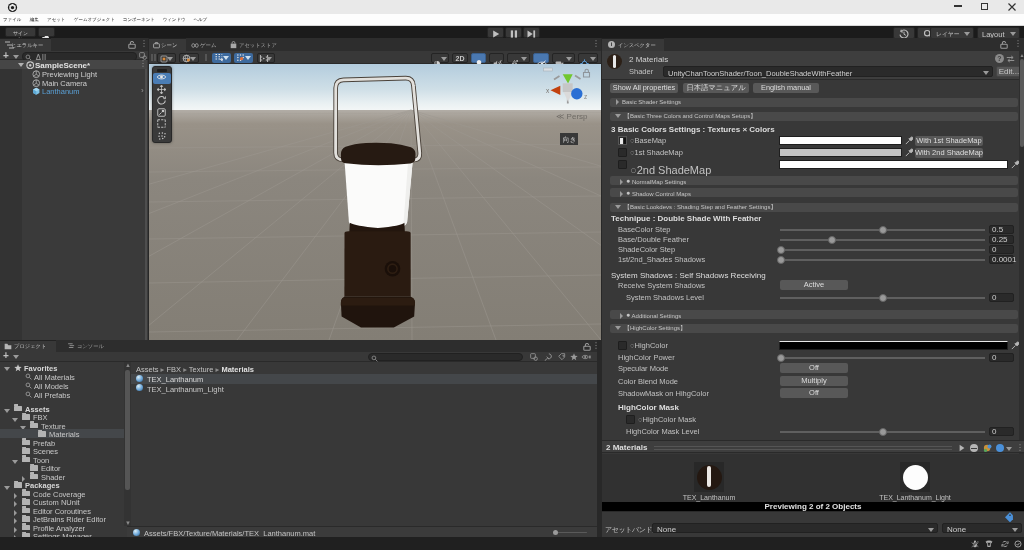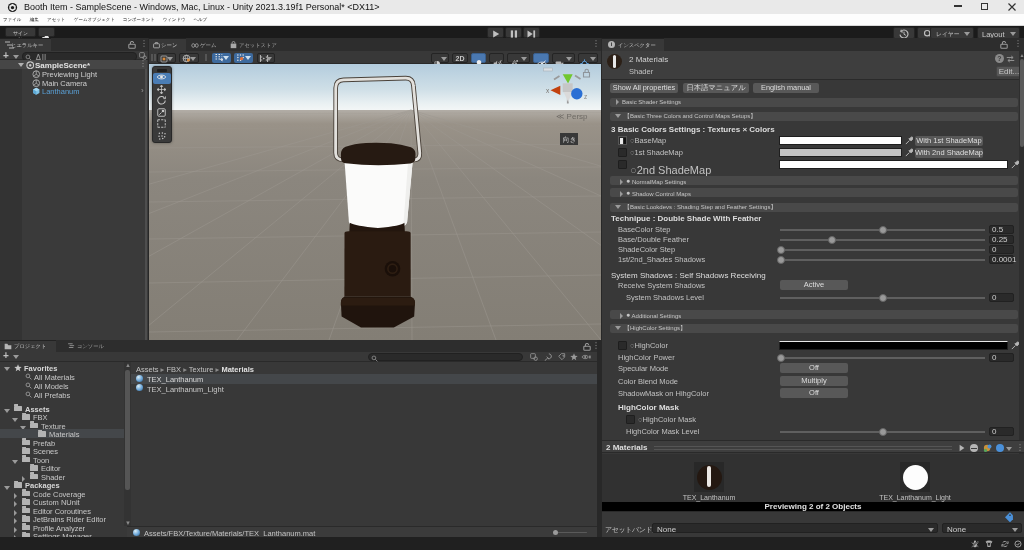--- a/index.html
+++ b/index.html
@@ -17,21 +17,20 @@
 .fold:before{content:"";position:absolute;left:0;top:-1.5px;width:3.5px;height:1.5px;background:#b3b3b3;border-radius:0.5px 0 0 0}
 .matball{width:7px;height:7px;border-radius:50%;background:radial-gradient(circle at 35% 30%,#dceef6,#6aa5d8 55%,#2e5d84)}
 </style></head>
 <body>
 
 <div class="abs" style="left:0;top:0;width:1024px;height:14px;background:#e9e9e9">
   <svg class="abs" style="left:7px;top:2px" width="11" height="11" viewBox="0 0 24 24">
       <circle cx="12" cy="12" r="10" fill="#1a1a1a"></circle>
       <path d="M12 4 L19 8 v8 L12 20 L5 16 V8 Z M12 8.5 L8.5 10.5 v3.5 l3.5 2 3.5-2 v-3.5 Z" fill="#e9e9e9" fill-rule="evenodd"></path>
     </svg>
-  <div class="abs" style="left:24px;top:1.5px;font-size:9px;color:#111">Booth Item - SampleScene - Windows, Mac, Linux - Unity 2021.3.19f1 Personal* &lt;DX11&gt;</div>
   <div class="abs" style="right:62px;top:5px;width:8px;height:1.5px;background:#333"></div>
   <div class="abs" style="right:36px;top:3px;width:7px;height:7px;border:1.2px solid #333"></div>
   <svg class="abs" style="right:8px;top:3px" width="8" height="8" viewBox="0 0 8 8">
       <path d="M0.5 0.5 L7.5 7.5 M7.5 0.5 L0.5 7.5" stroke="#333" stroke-width="1.2"></path>
     </svg>
 </div>
 
 <div class="abs" style="left:0;top:14px;width:1024px;height:12px;background:#fdfdfd;border-bottom:1px solid #d8d8d8">
   <div class="abs" style="left:3px;top:3px;font-size:8px;color:#151515;transform:scale(0.56);transform-origin:0 0;white-space:nowrap"><span style="margin-right:15px">ファイル</span><span style="margin-right:15px">編集</span><span style="margin-right:15px">アセット</span><span style="margin-right:14px">ゲームオブジェクト</span><span style="margin-right:14px">コンポーネント</span><span style="margin-right:14px">ウィンドウ</span><span>ヘルプ</span></div>
 </div>
@@ -387,20 +386,21 @@
     <div class="abs" style="left:5px;top:3px;width:15px;height:15px;border-radius:50%;background:#2c2017;overflow:hidden">
         <div class="abs" style="left:6.2px;top:1px;width:3px;height:13px;background:#e8e8e8;border-radius:2px"></div>
       </div>
     <div class="abs" style="left:27px;top:4px;color:#d2d2d2;font-size:8px">2 Materials</div>
     <div class="abs" style="left:393px;top:3px;width:9px;height:9px;border-radius:50%;background:#8a8a8a;color:#3e3e3e;font-size:7px;font-weight:bold;text-align:center;line-height:9px">?</div>
     <svg class="abs" style="left:404px;top:4px" width="9" height="8" viewBox="0 0 12 10">
         <path d="M1 3 h8 M7 1 l2.5 2 L7 5 M11 7 H3 M5 5 L2.5 7 L5 9" stroke="#9a9a9a" fill="none" stroke-width="1.2"></path>
       </svg>
     <div class="abs" style="left:414px;top:2px;color:#9a9a9a;font-size:8px">⋮</div>
     <div class="abs" style="left:27px;top:16px;color:#c2c2c2;font-size:7.5px">Shader</div>
+    <div class="abs vbox" style="left:61px;top:15px;width:330px;height:11px;padding:1.5px 0 0 4px;font-size:7.5px;color:#cfcfcf">UnityChanToonShader/Toon_DoubleShadeWithFeather<span class="tri-d abs" style="right:3px;top:4px"></span></div>
     <div class="abs btn" style="left:394px;top:15px;width:26px;height:11px;font-size:8px;text-align:center;line-height:10px;background:#585858;border-color:#444">Edit...</div>
   </div>
 
   <div class="abs" style="left:0;top:42px;width:502px;height:360px;overflow:hidden" id="ibody">
     <div class="abs ibtn" style="left:8px;top:3px;width:68px;height:10px;line-height:10px;font-size:7.3px">Show All properties</div>
     <div class="abs ibtn" style="left:81px;top:3px;width:66px;height:10px;line-height:10px;font-size:7.3px">日本語マニュアル</div>
     <div class="abs ibtn" style="left:151px;top:3px;width:66px;height:10px;line-height:10px;font-size:7.3px">English manual</div>
     <div class="abs hdr" style="left:8px;top:18px;width:408px;height:9px"><span class="tri-r" style="margin:0 3px 1px 6px;border-left-width:3.5px;vertical-align:middle"></span>Basic Shader Settings</div>
     <div class="abs hdr" style="left:8px;top:32px;width:408px;height:9px"><span class="tri-d" style="margin:0 3px 1px 5px;vertical-align:middle"></span>【Basic Three Colors and Control Maps Setups】</div>
     <div class="abs" style="left:9px;top:45px;color:#dedede;font-size:8px;font-weight:bold">3 Basic Colors Settings : Textures × Colors</div>

